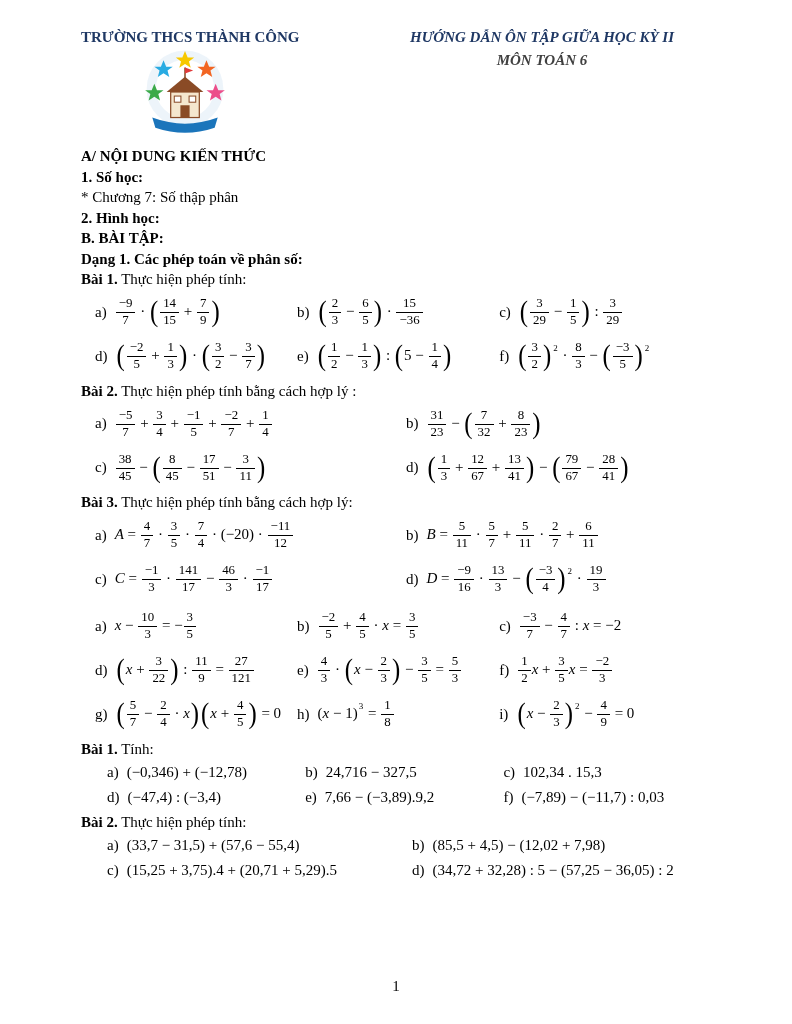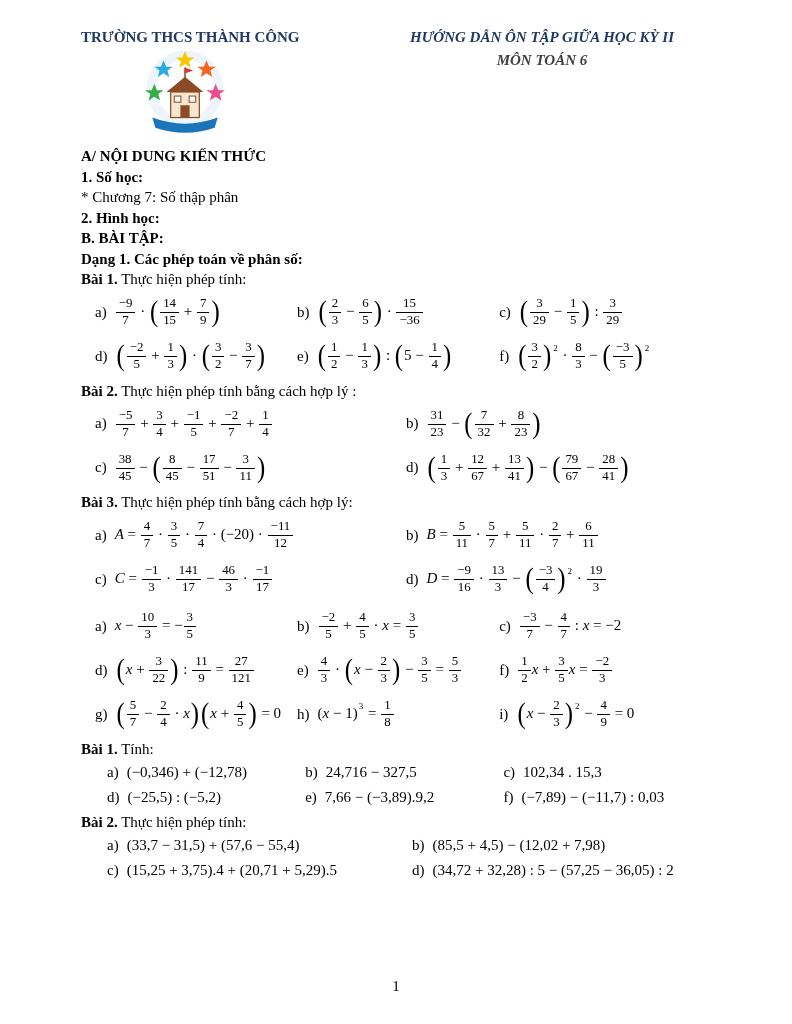--- a/index.html
+++ b/index.html
@@ -216,21 +216,21 @@
             <span class="math">24,716 − 327,5</span>
           </div>
           <div class="item">
             <span class="label">c)</span>
             <span class="math">102,34 . 15,3</span>
           </div>
         </div>
         <div class="row cols-3">
           <div class="item">
             <span class="label">d)</span>
-            <span class="math">(−25,5) : (−5,2)</span>
+            <span class="math">(−47,4) : (−3,4)</span>
           </div>
           <div class="item">
             <span class="label">e)</span>
             <span class="math">7,66 − (−3,89).9,2</span>
           </div>
           <div class="item">
             <span class="label">f)</span>
             <span class="math">(−7,89) − (−11,7) : 0,03</span>
           </div>
         </div>

